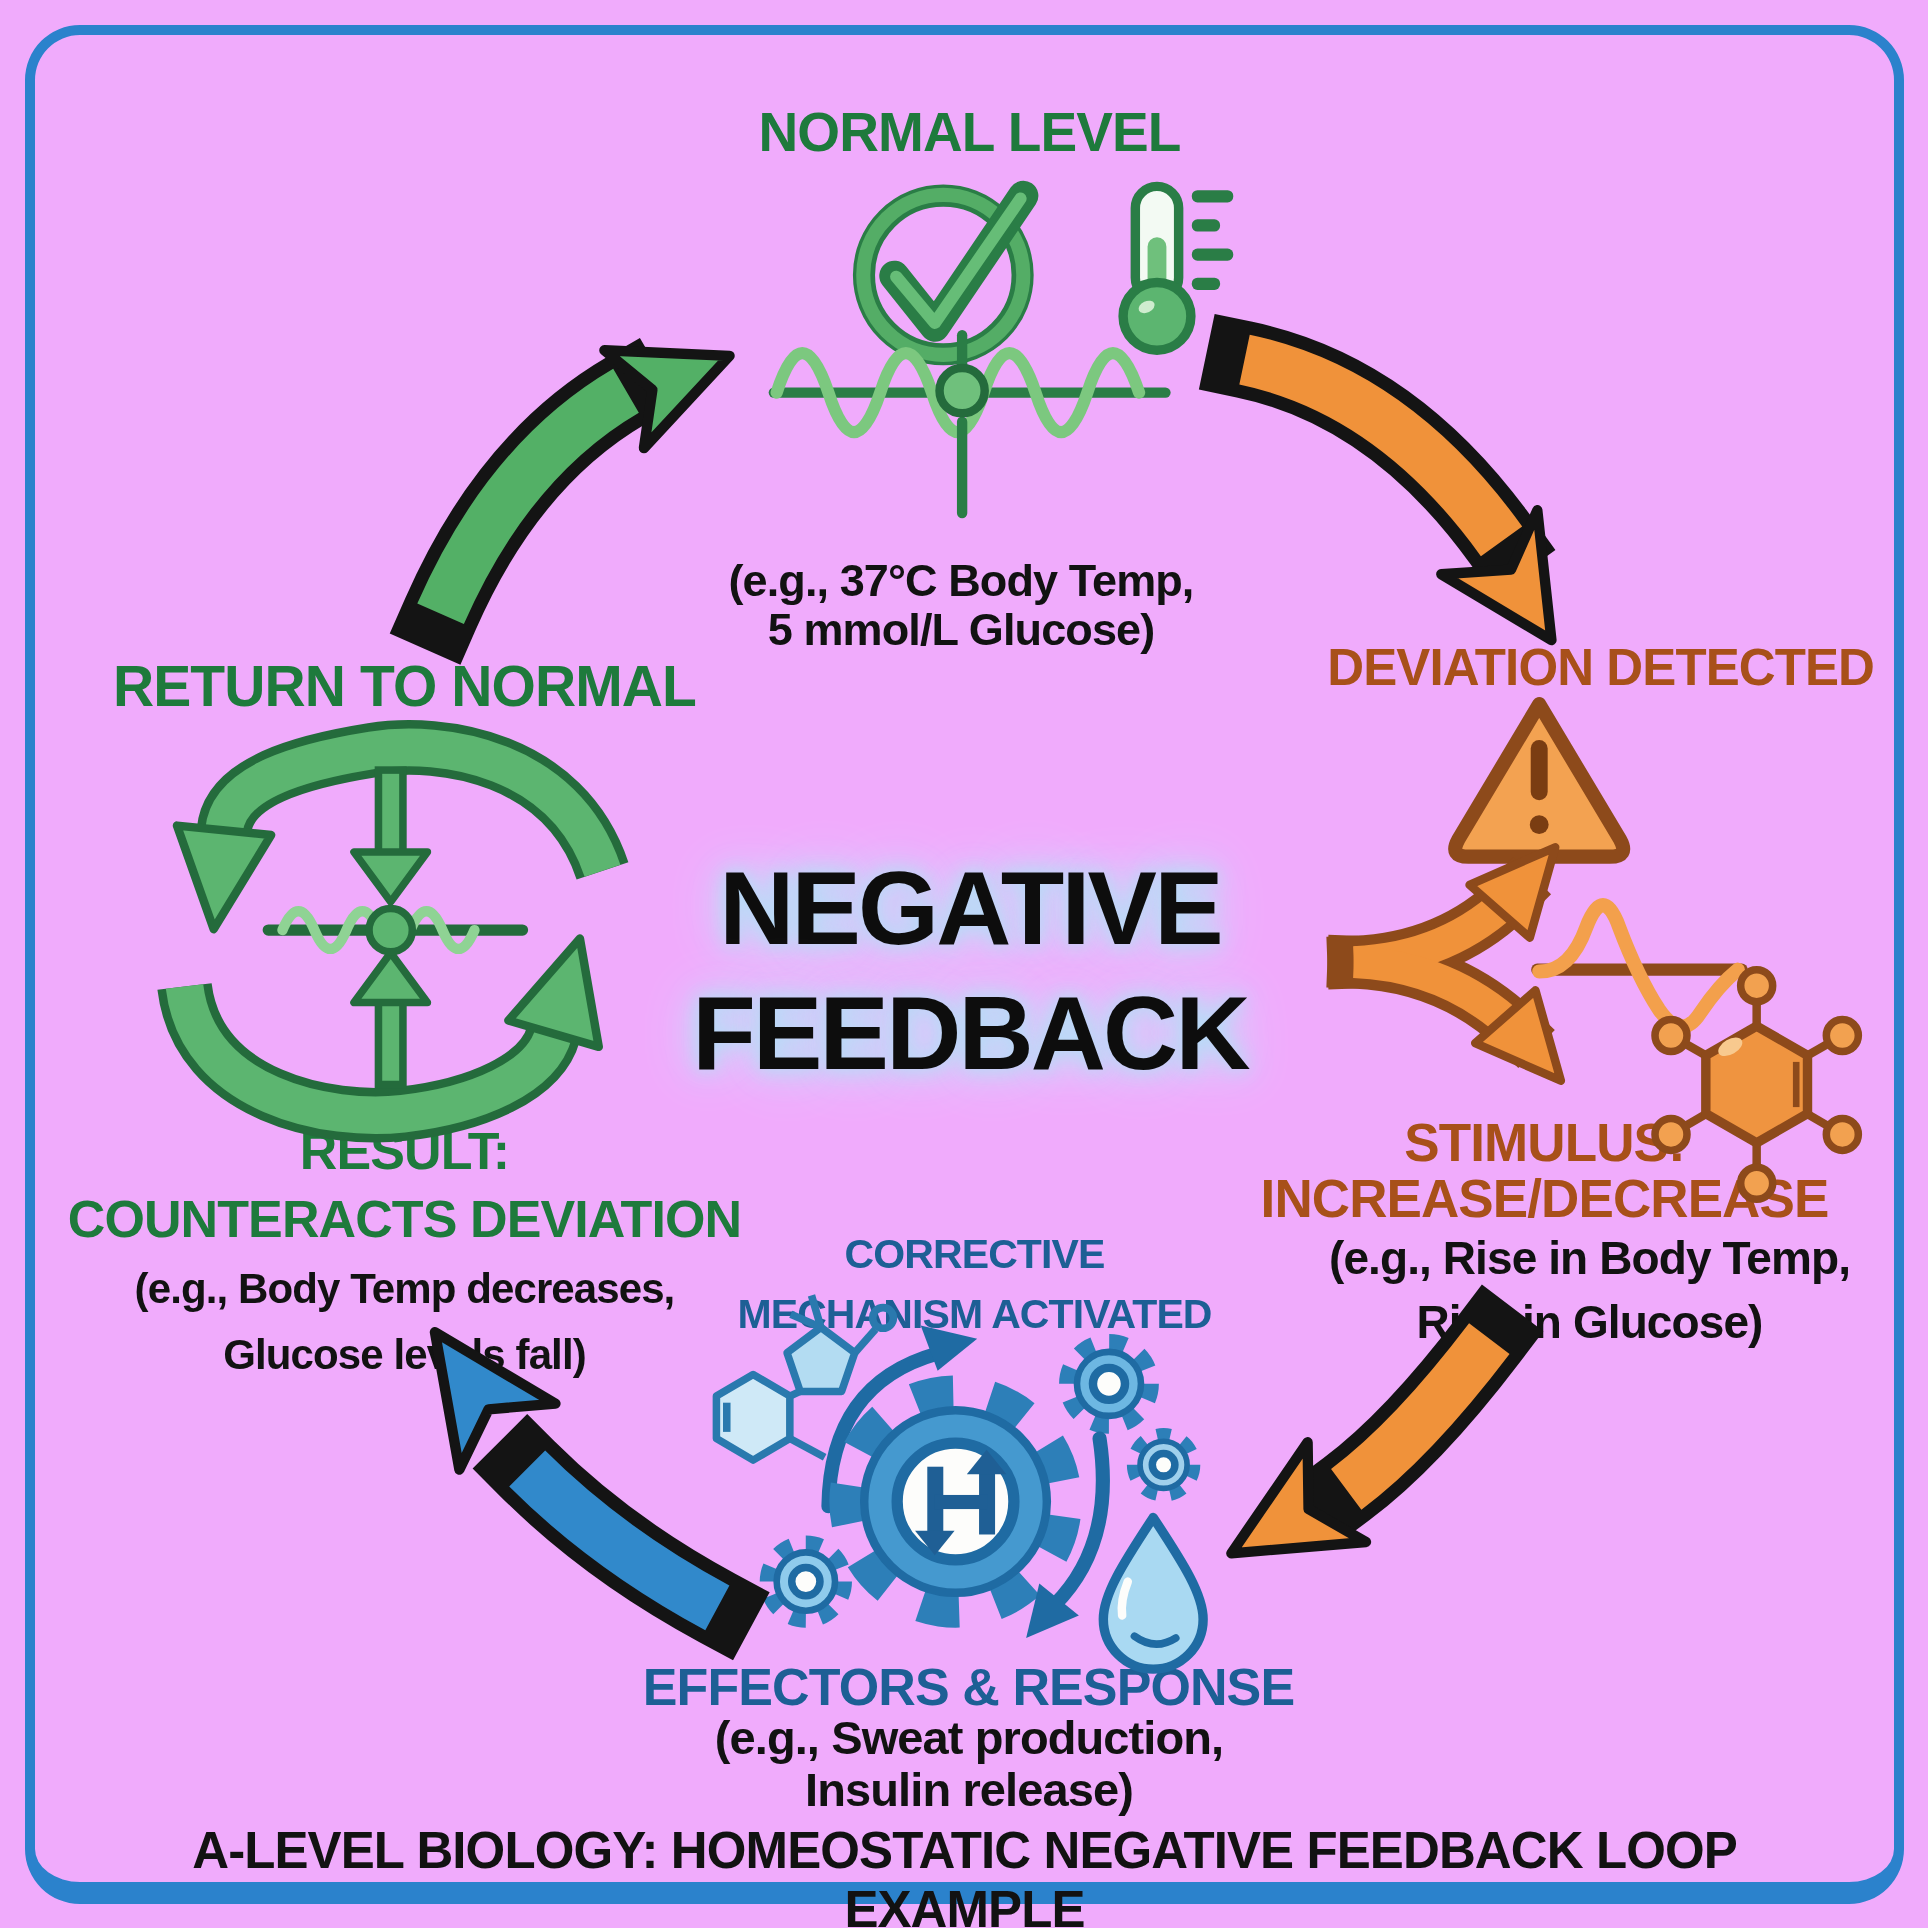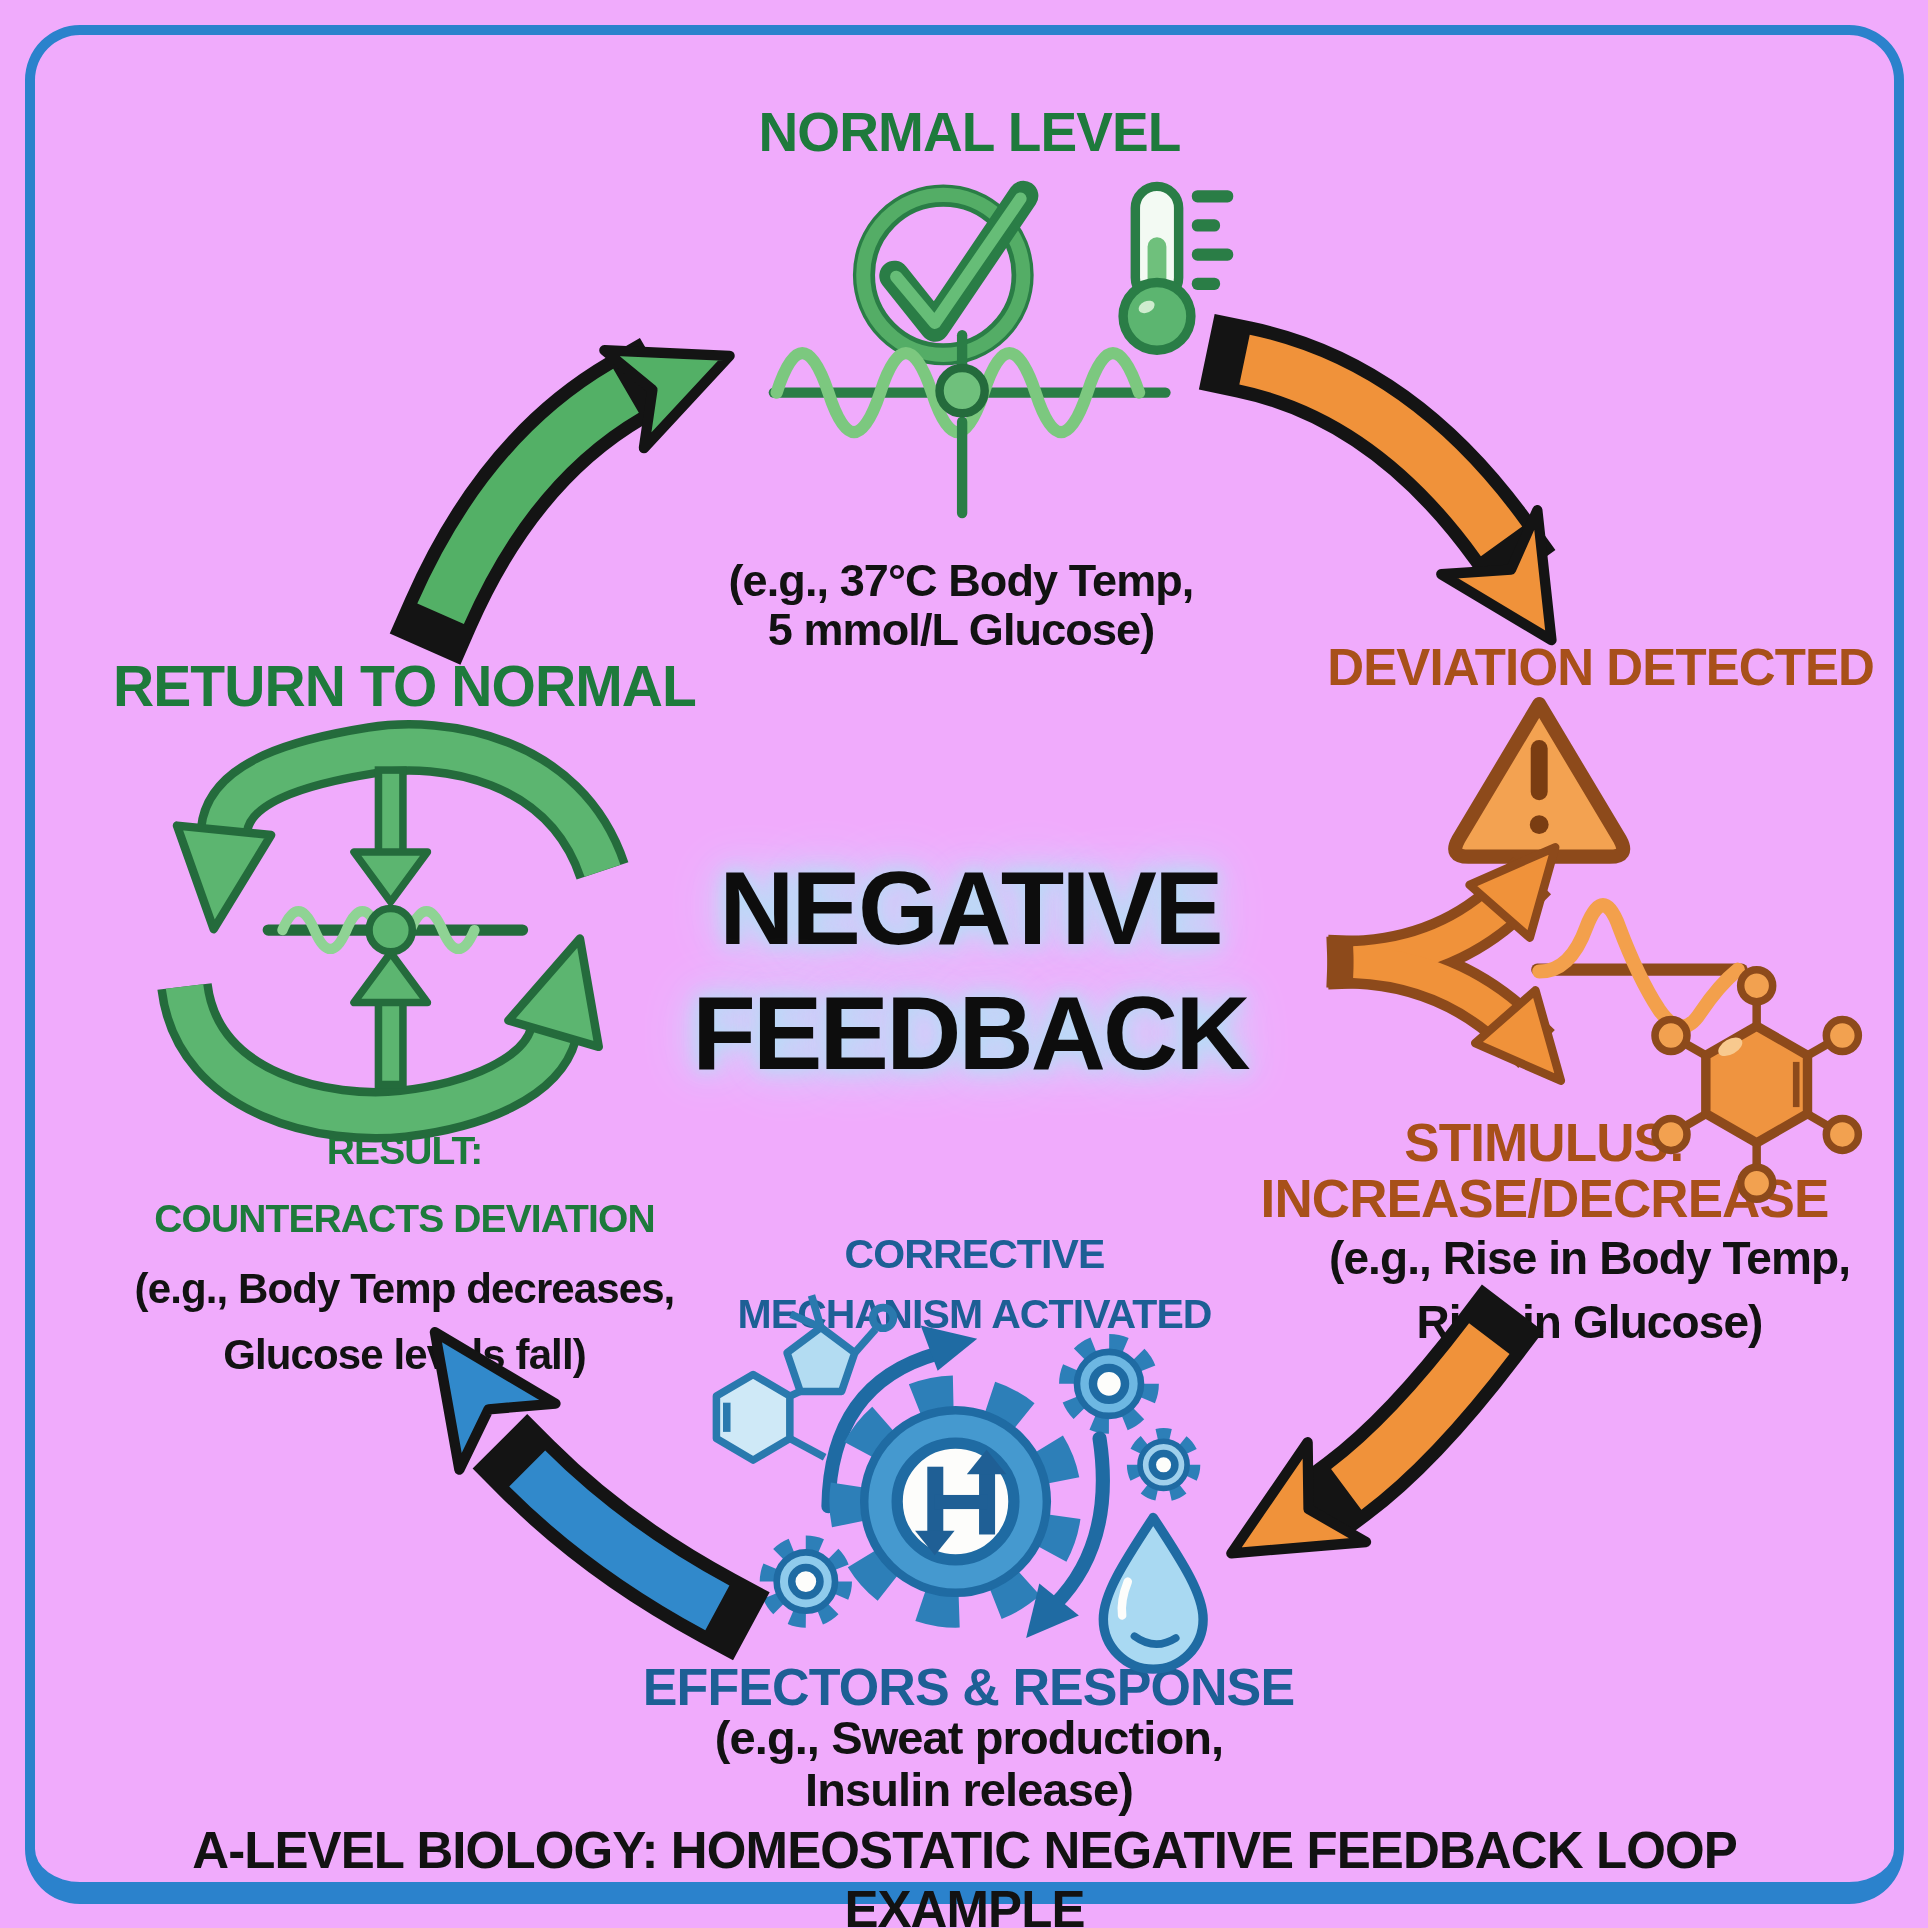--- a/index.html
+++ b/index.html
@@ -15,21 +15,21 @@
   .t-normal{left:593px;top:100px;width:753px;font-size:55px;}
   .t-stable{left:598px;top:497px;width:753px;font-size:52px;}
   .t-stable-eg{left:490px;top:556px;width:942px;font-size:45px;line-height:49px;}
   .t-deviation{left:1215px;top:638px;width:659px;font-size:51px;text-align:right;}
   .t-stimulus{left:1215px;top:1115px;width:659px;font-size:53px;line-height:56px;}
   .t-stimulus-eg{left:1260px;top:1226px;width:659px;font-size:46px;line-height:64px;}
   .t-corrective{left:598px;top:1224px;width:753px;font-size:41px;line-height:60px;}
   .t-effectors{left:592px;top:1657px;width:753px;font-size:52px;}
   .t-effectors-eg{left:498px;top:1712px;width:942px;font-size:47px;line-height:52px;}
   .t-return{left:75px;top:653px;width:659px;font-size:57px;}
-  .t-result{left:56px;top:1117px;width:697px;font-size:39px;line-height:68px;}
+  .t-result{left:56px;top:1117px;width:697px;font-size:52px;line-height:68px;}
   .t-result-eg{left:56px;top:1256px;width:697px;font-size:42px;line-height:66px;}
   .t-center{left:499px;top:846px;width:942px;font-size:104px;line-height:125px;letter-spacing:-2.8px;
             color:#0d0d0d;text-shadow:0 0 17px #b5ddf6,0 0 33px #b5ddf6,0 0 56px #cfe9fb;}
   .t-footer{left:70px;top:1821px;width:1789px;font-size:51px;letter-spacing:-0.9px;}
   svg.overlay{position:absolute;left:0;top:0;}
 </style>
 </head>
 <body>
 
 <div class="canvas">

